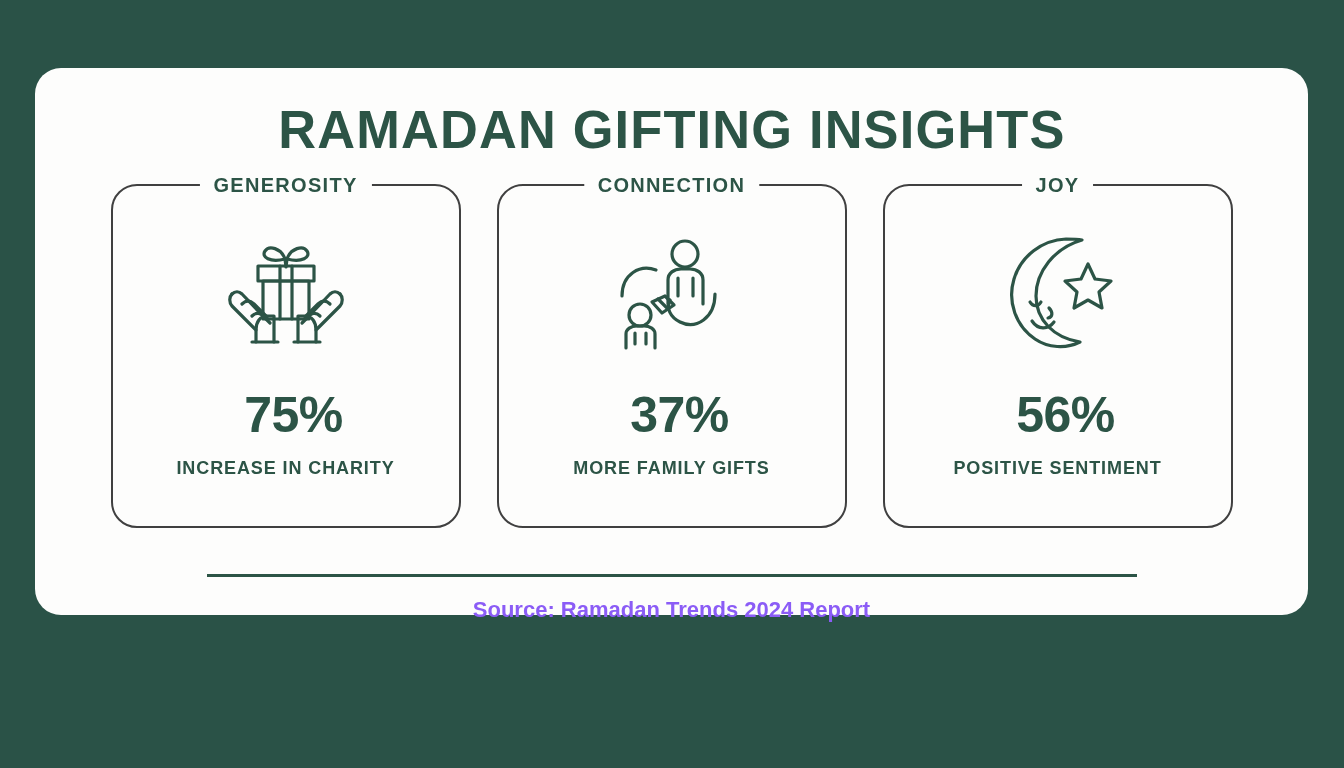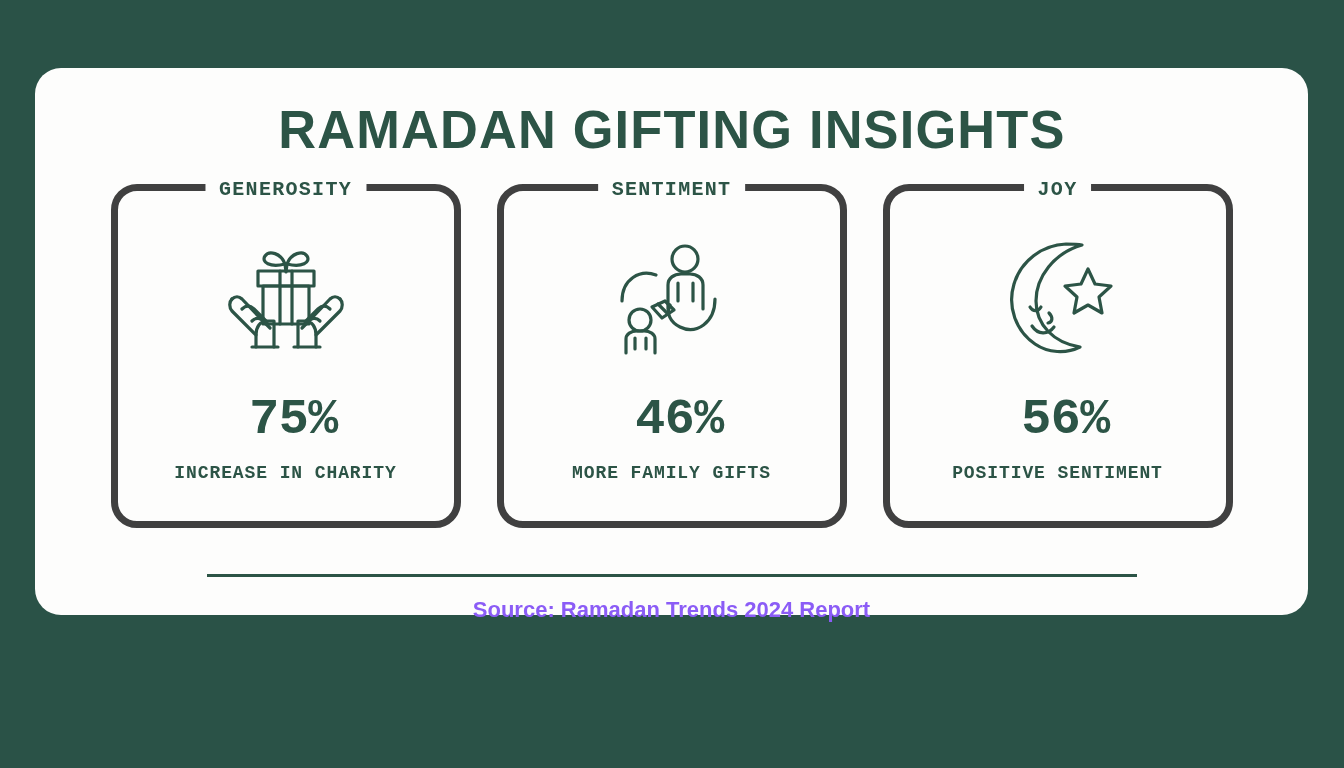--- a/index.html
+++ b/index.html
@@ -50,26 +50,25 @@
     width: 1273px;
     display: flex;
     justify-content: center;
     gap: 36px;
   }
 
   .card {
     position: relative;
     width: 350px;
     height: 344px;
-    border: 7px solid #404040;
+    border: 2px solid #404040;
     border-radius: 26px;
     display: flex;
     flex-direction: column;
     align-items: center;
-    font-family: Liberation Mono, monospace;
   }
 
   
   .card-label {
     position: absolute;
     top: -12px;
     left: 50%;
     transform: translateX(-50%);
     background: #fdfdfc;
     padding: 0 14px;
@@ -174,40 +173,40 @@
           <path d="M98 90 C94 86 89 87 86 91 L80 97"></path>
           <path d="M94 104 C94 96 90 90 83 90 L76 90 L76 116"></path>
           <path d="M72 116 L98 116"></path>
         </svg>
       </div>
       <div class="stat-value">75%</div>
       <div class="stat-caption">INCREASE IN CHARITY</div>
     </div>
 
     <div class="card">
-      <div class="card-label">SENTIMENT</div>
+      <div class="card-label">CONNECTION</div>
       <div class="icon-wrap">
         <svg viewBox="0 0 128 128" fill="none" stroke="#2c5446" stroke-width="3.2" stroke-linecap="round" stroke-linejoin="round">
 
           <path d="M14 70 C14 48 32 38 48 44"></path>
           <path d="M107 68 C107 92 88 104 72 96 C62 91 58 82 62 74"></path>
 
           <circle cx="77" cy="28" r="13"></circle>
           <path d="M60 78 L60 54 C60 47 66 43 73 43 L82 43 C89 43 95 47 95 54 L95 78"></path>
           <path d="M70 52 L70 70 M85 52 L85 70"></path>
 
           <circle cx="32" cy="89" r="11"></circle>
           <path d="M18 122 L18 108 C18 103 23 100 29 100 L36 100 C42 100 47 103 47 108 L47 122"></path>
           <path d="M27 107 L27 118 M38 107 L38 118"></path>
 
           <path d="M44 76 L57 70 L66 79 L54 87 Z"></path>
           <path d="M50 73 L60 83"></path>
         </svg>
       </div>
-      <div class="stat-value">46%</div>
+      <div class="stat-value">37%</div>
       <div class="stat-caption">MORE FAMILY GIFTS</div>
     </div>
 
     <div class="card">
       <div class="card-label">JOY</div>
       <div class="icon-wrap">
         <svg viewBox="0 0 128 128" fill="none" stroke="#2c5446" stroke-width="3.2" stroke-linecap="round" stroke-linejoin="round">
 
           <path d="M88 14 C60 22 42 46 42 70 C42 94 60 112 86 116
                    C72 123 54 122 41 113 C22 100 13 76 20 53

